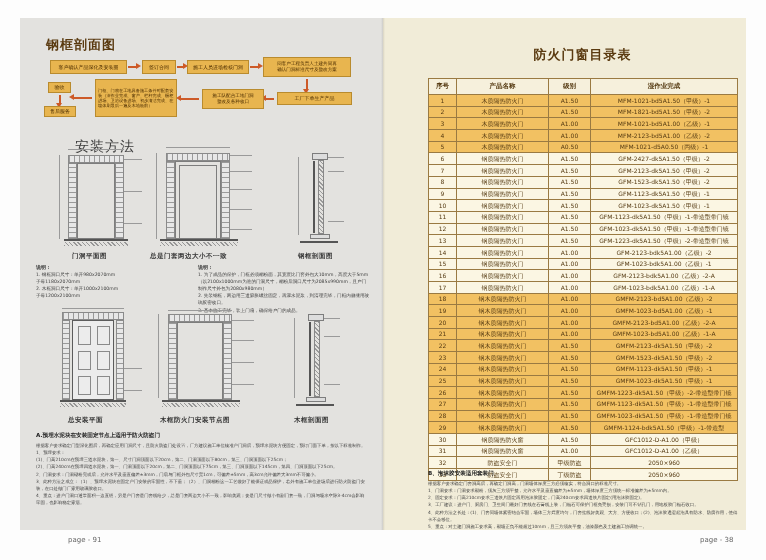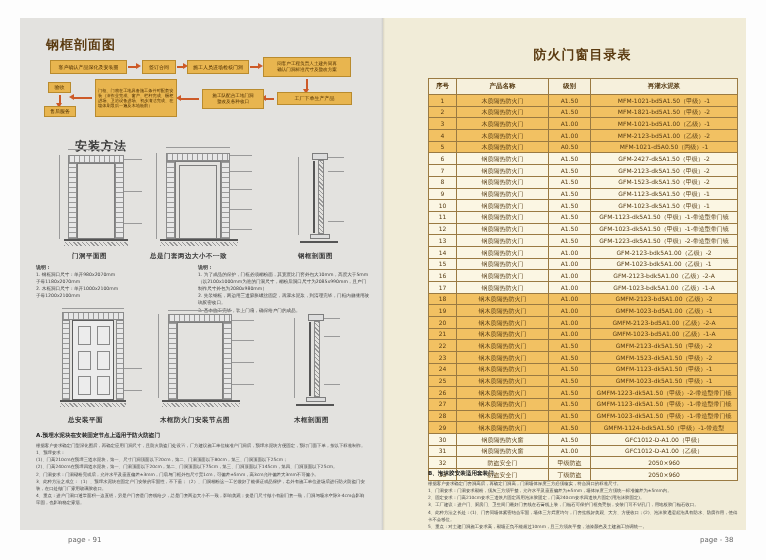--- a/index.html
+++ b/index.html
@@ -5,21 +5,21 @@
   html,body{margin:0;padding:0;background:#ffffff;}
   #stage{position:relative;width:766px;height:560px;background:#fdfdfd;overflow:hidden;
          font-family:"DejaVu Sans","Liberation Sans",sans-serif;}
   .page{position:absolute;top:18px;width:363px;height:512px;}
   #page-left{left:20px;background:#e3e2df;}
   #page-right{left:383px;background:#f1ecd8;}
   #spine{position:absolute;left:381px;top:18px;width:4px;height:512px;
          background:linear-gradient(90deg,rgba(0,0,0,0) 0%,rgba(0,0,0,.10) 50%,rgba(0,0,0,0) 100%);}
   .abs{position:absolute;}
   .pg-title{font-weight:bold;font-size:13px;color:#5a3a10;letter-spacing:1px;}
-  .sub-title{font-weight:bold;font-size:12px;color:#3c3c3c;letter-spacing:1px;text-align:right;}
+  .sub-title{font-weight:normal;font-size:14px;color:#3c3c3c;letter-spacing:1px;text-align:right;}
   .footer{position:absolute;top:536px;font-size:7px;color:#666;}
 
   
   .fbox{position:absolute;background:#e8b54f;border:1px solid #b98b2e;color:#4a2c00;
         display:flex;align-items:center;justify-content:center;text-align:center;
         white-space:pre-line;line-height:1.25;padding:1px 2px;box-sizing:border-box;overflow:hidden;}
   .arrow{position:absolute;height:2px;background:#cd5a28;}
   .arrow.r::after{content:'';position:absolute;right:-5px;top:-2.6px;
         border-left:5px solid #cd5a28;border-top:3.6px solid transparent;border-bottom:3.6px solid transparent;}
   .arrow.l::before{content:'';position:absolute;left:-5px;top:-2.6px;
@@ -226,21 +226,21 @@
         <col style="width:28px">
           <col style="width:92px">
           <col style="width:42px">
           <col style="width:147px">
       </colgroup>
       <thead>
         <tr>
           <th>序号</th>
           <th>产品名称</th>
           <th>级别</th>
-          <th>再灌水泥浆</th>
+          <th>湿作业完成</th>
         </tr>
       </thead>
       <tbody id="catalog-body">
           <tr class="hl">
             <td>1</td>
             <td>木质隔热防火门</td>
             <td>A1.50</td>
             <td>MFM-1021-bd5A1.50（甲级）-1</td>
           </tr>
           <tr class="hl">

